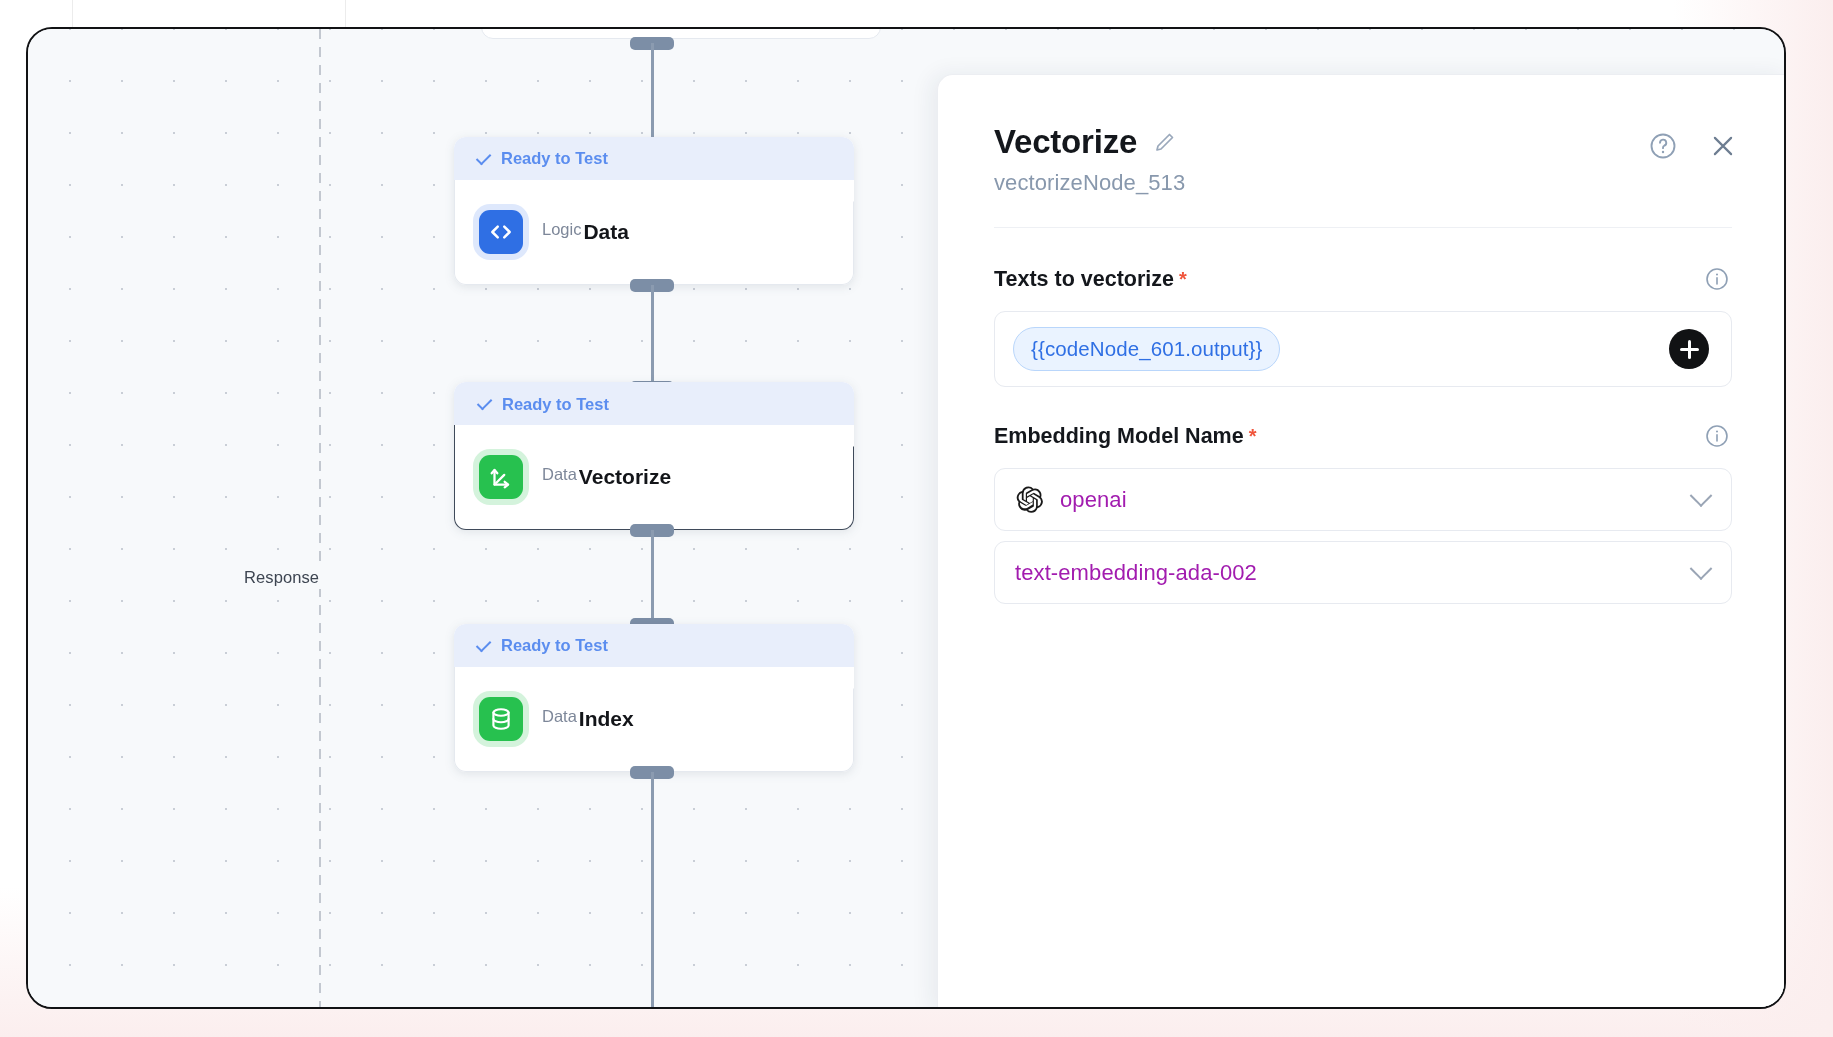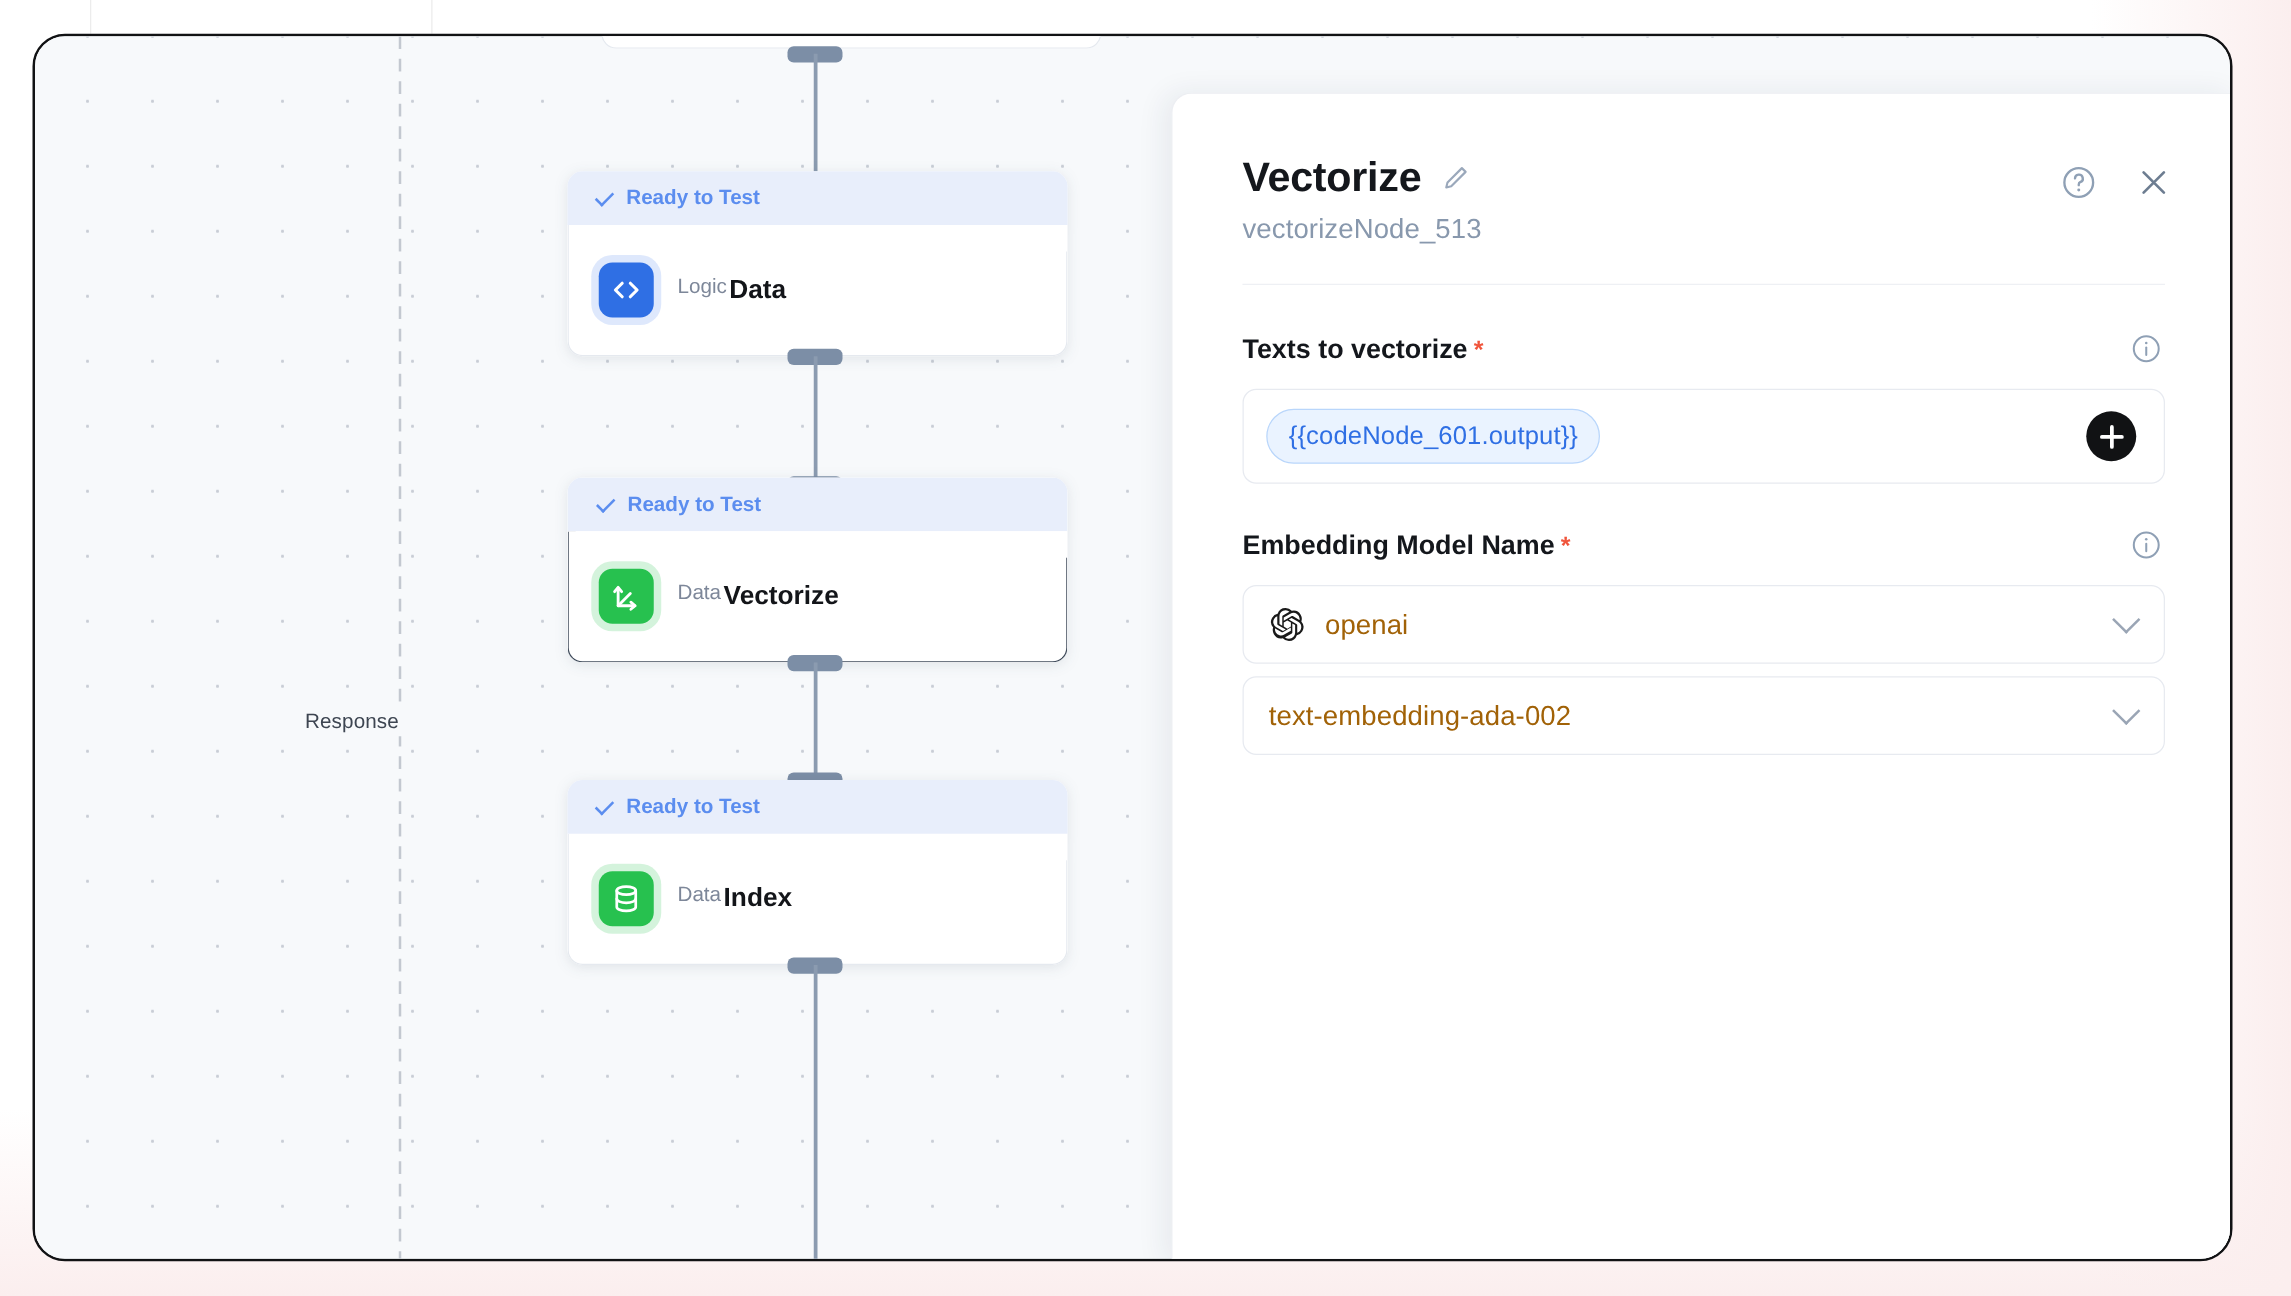--- a/index.html
+++ b/index.html
@@ -320,21 +320,21 @@
     height: 63px;
     padding: 0 22px 0 20px;
     border: 1.4px solid #e7eaf0;
     border-radius: 11px;
     background: #ffffff;
     cursor: pointer;
   }
   .select-box + .select-box { margin-top: 10px; }
   .select-value {
     font-size: 22px;
-    color: #a16207;
+    color: #a21caf;
     flex: 1 1 auto;
     display: flex;
     align-items: center;
     gap: 16px;
     letter-spacing: .1px;
   }
   .chev {
     width: 16px; height: 16px;
     border-right: 2.2px solid #9aa5b5;
     border-bottom: 2.2px solid #9aa5b5;

